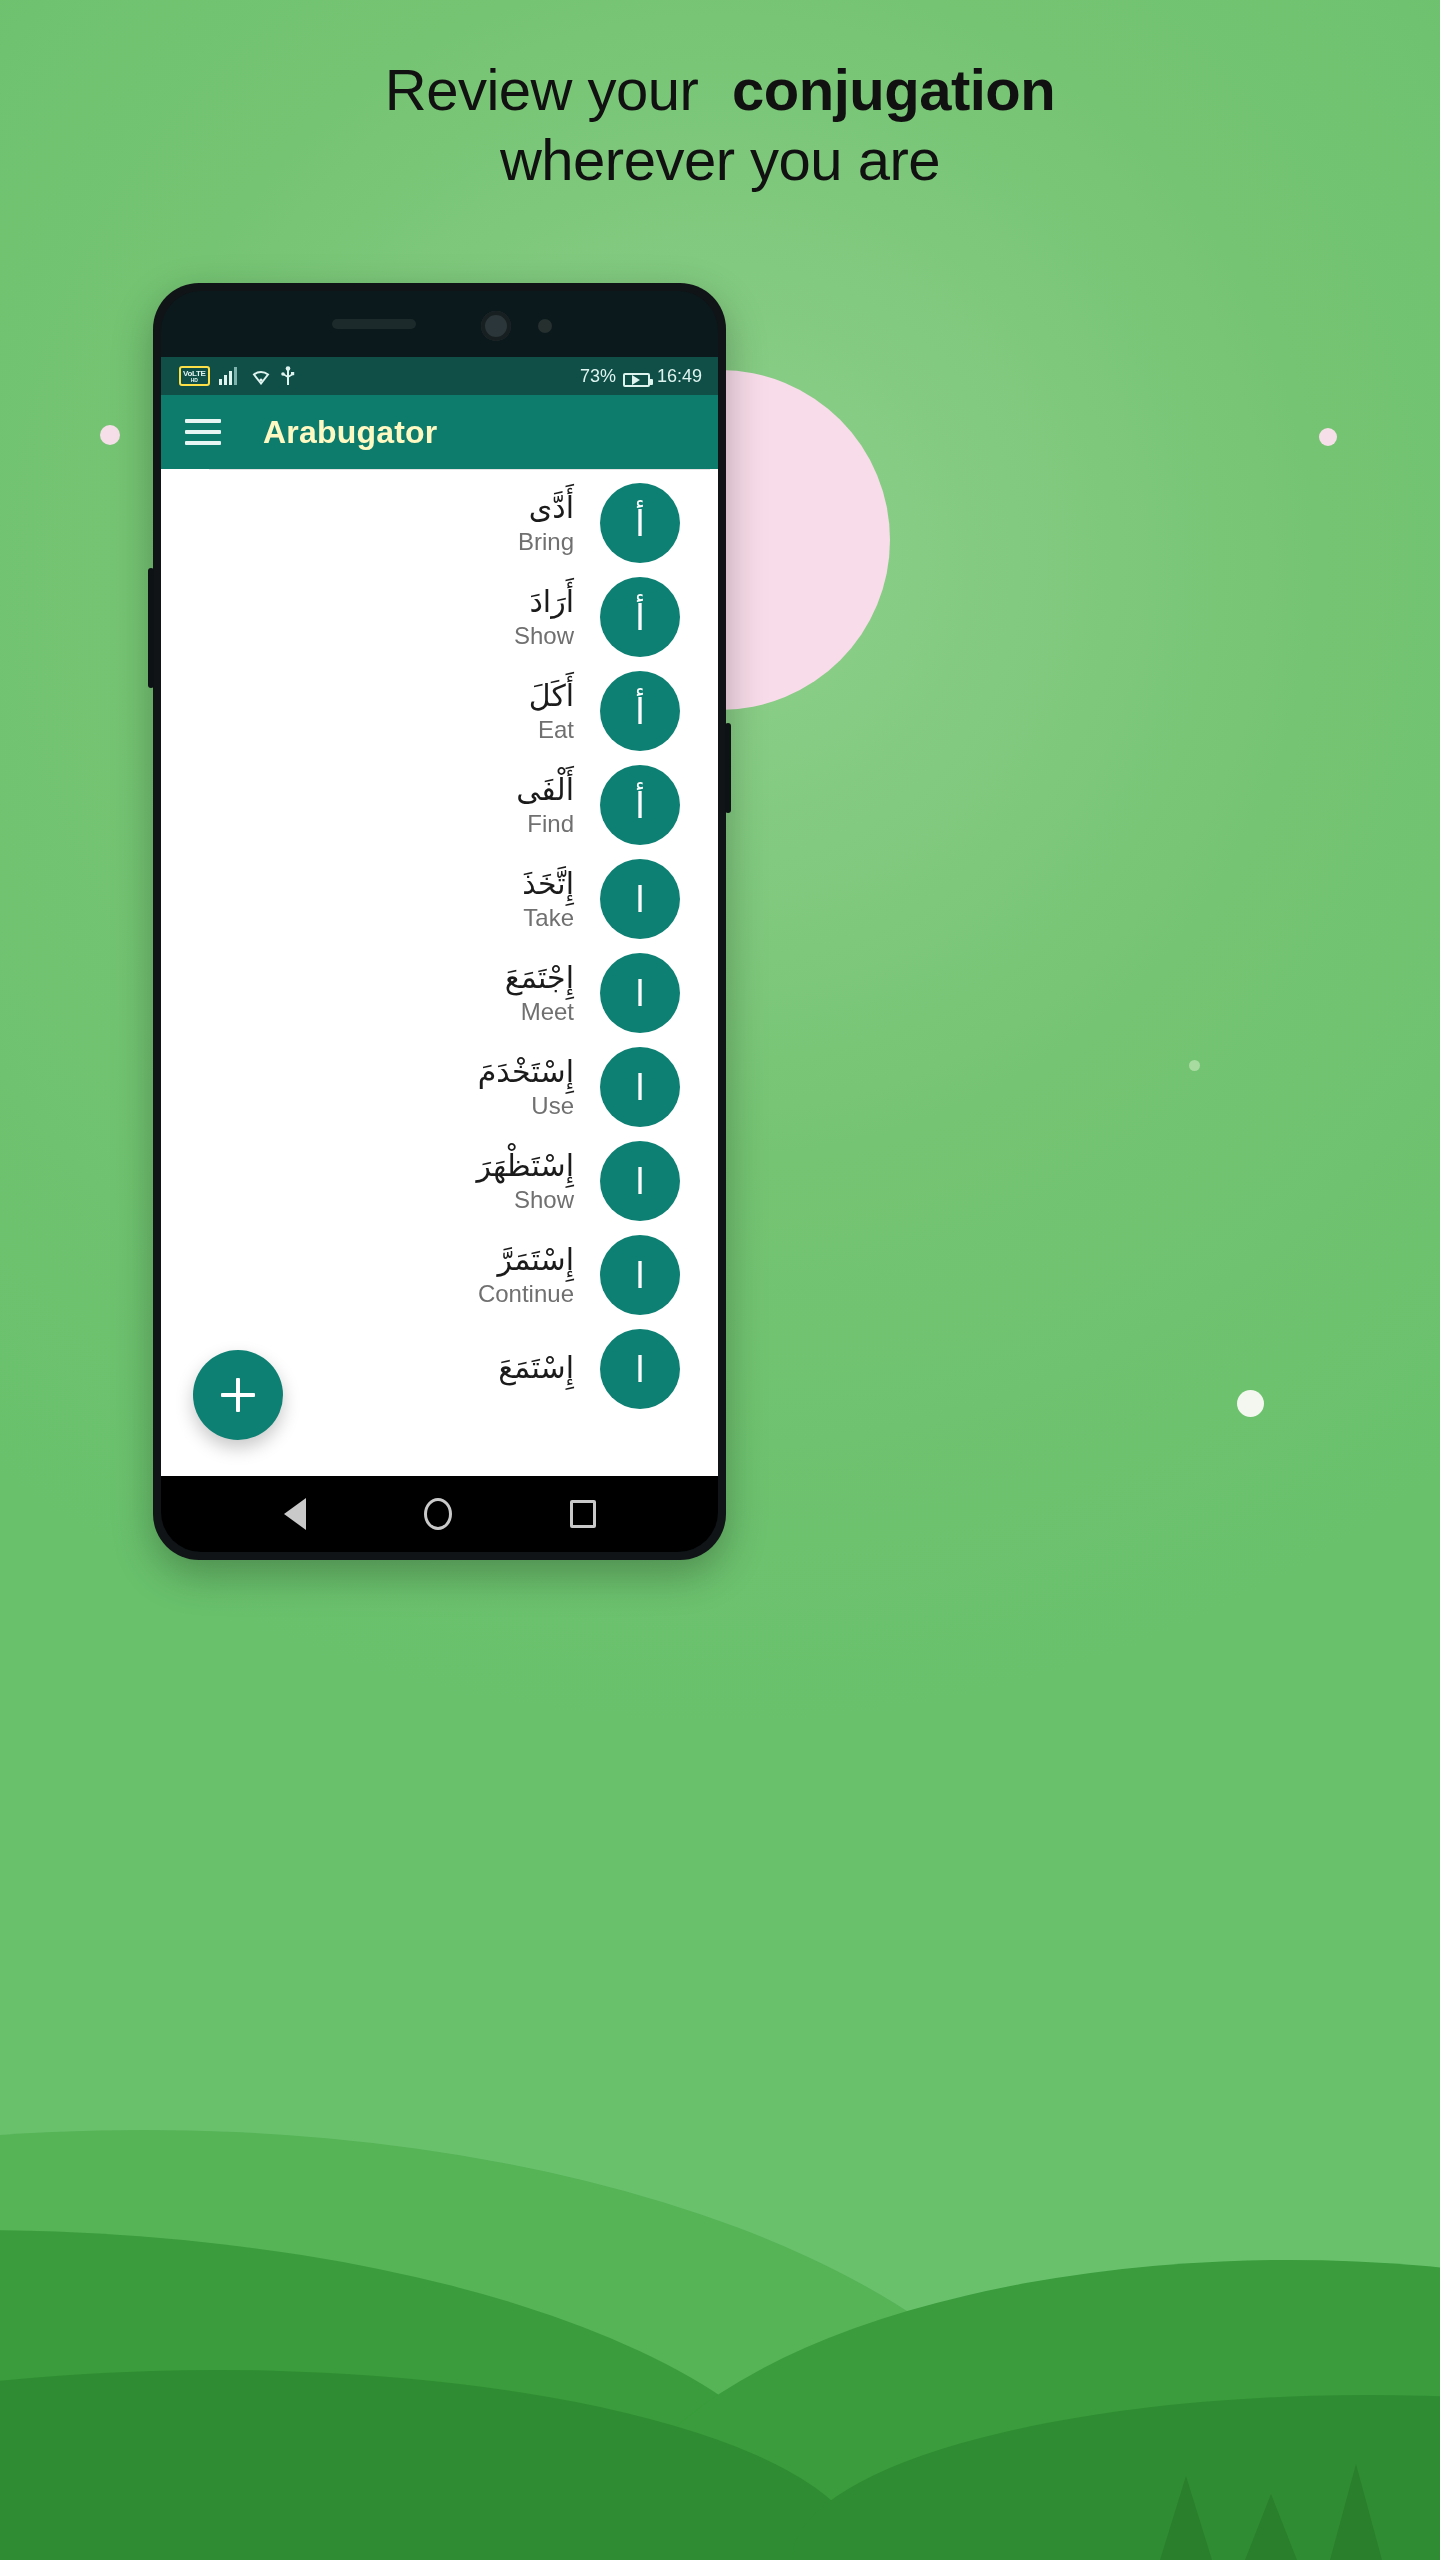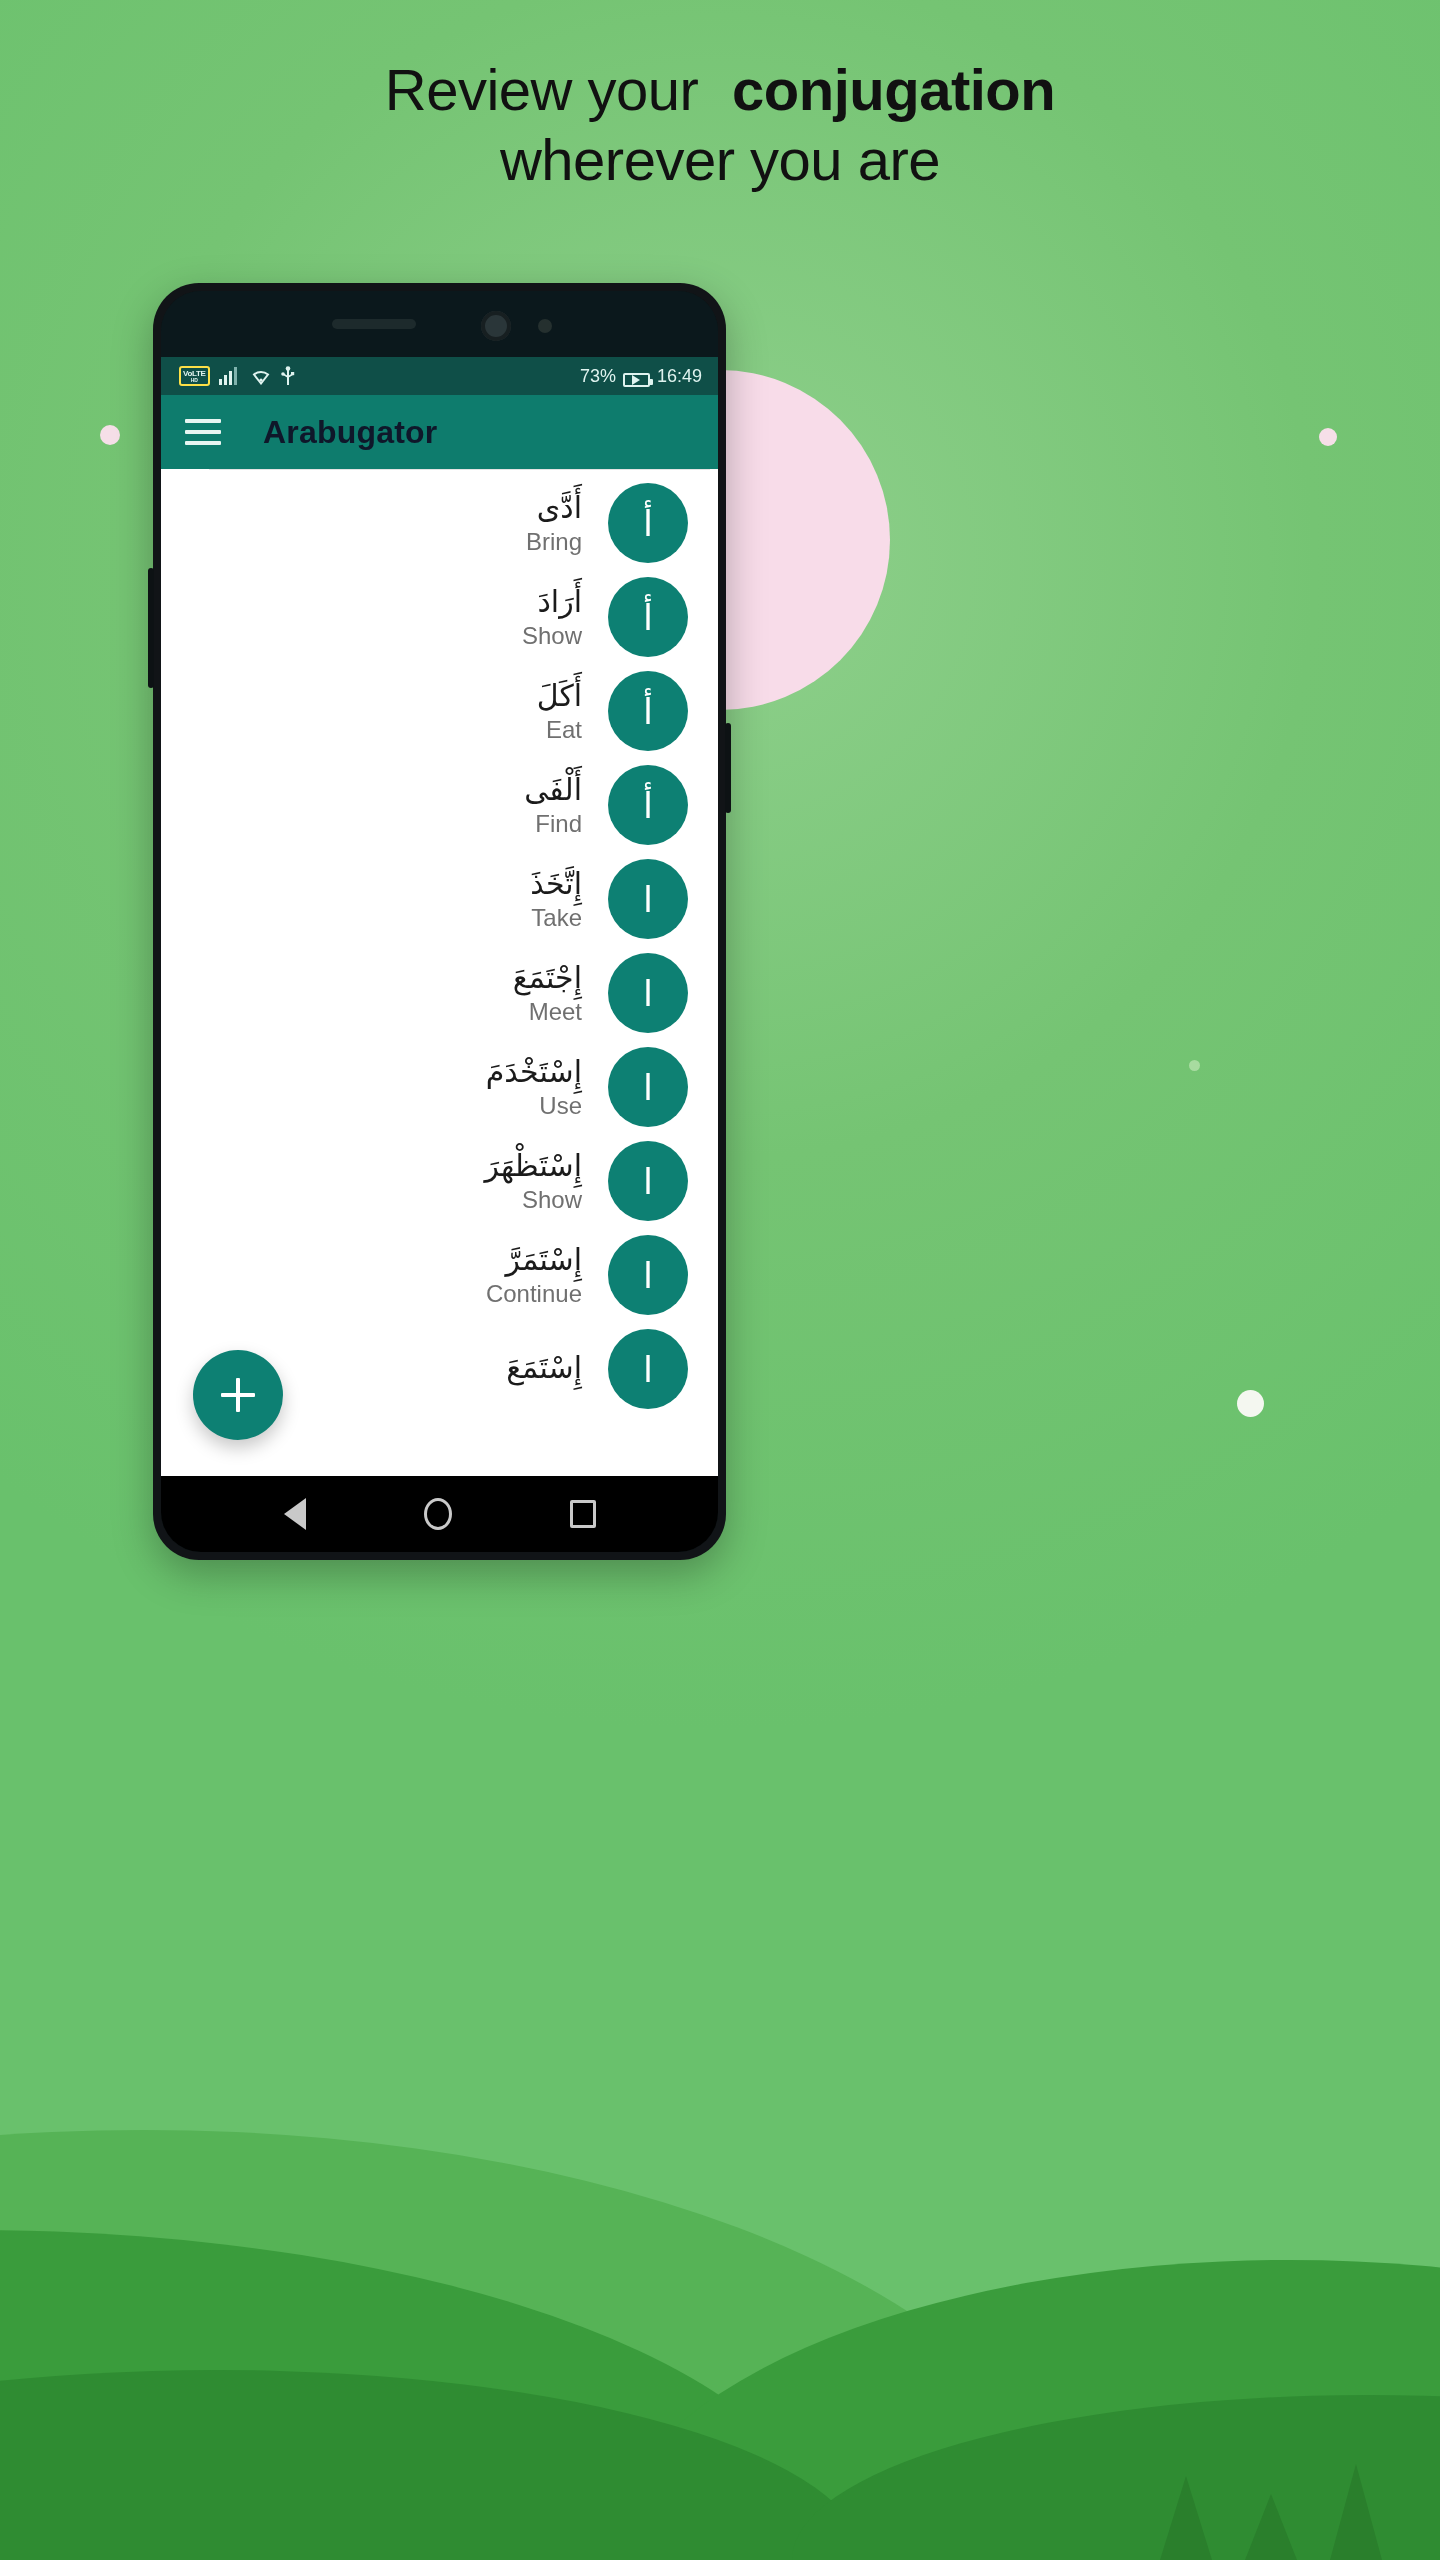--- a/index.html
+++ b/index.html
@@ -171,21 +171,21 @@
     flex:0 0 auto;
     height:74px;
     background:#0e7c6d;
     display:flex;
     align-items:center;
     padding-left:24px;
     gap:42px;
   }
   .hamburger { width:36px; display:flex; flex-direction:column; gap:7px; cursor:pointer; }
   .hamburger span { display:block; height:4px; background:#e7f6f2; border-radius:1px; }
-  .app-title { color:#0f172a; font-size:32px; font-weight:700; letter-spacing:0.2px; }
+  .app-title { color:#fef9c3; font-size:32px; font-weight:700; letter-spacing:0.2px; }
 
   
   .screen {
     flex:1 1 auto;
     background:#ffffff;
     position:relative;
     overflow:hidden;
   }
   .searchbar {
     height:76px;
@@ -207,21 +207,21 @@
   .search-ph { color:#9e9e9e; font-size:27px; }
   .search-rule { height:1px; background:#e3e3e3; margin:0 8px 0 48px; }
 
   
   .verb-list { padding-top:6px; }
   .verb-row {
     height:94px;
     display:flex;
     align-items:center;
     justify-content:flex-end;
-    padding-right:8px;
+    padding-right:16px;
     gap:26px;
   }
   .verb-texts { text-align:right; display:flex; flex-direction:column; gap:2px; }
   .verb-ar {
     font-family:"DejaVu Sans", sans-serif;
     font-size:30px;
     color:#1b1b1b;
     direction:rtl;
     line-height:36px;
     white-space:nowrap;

